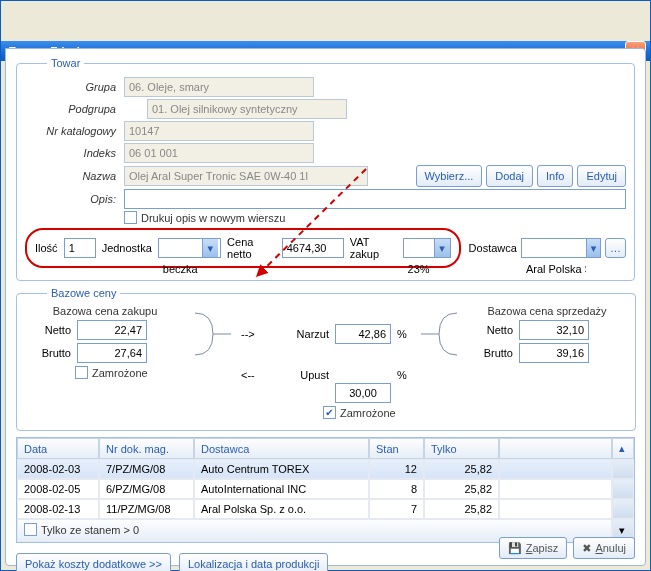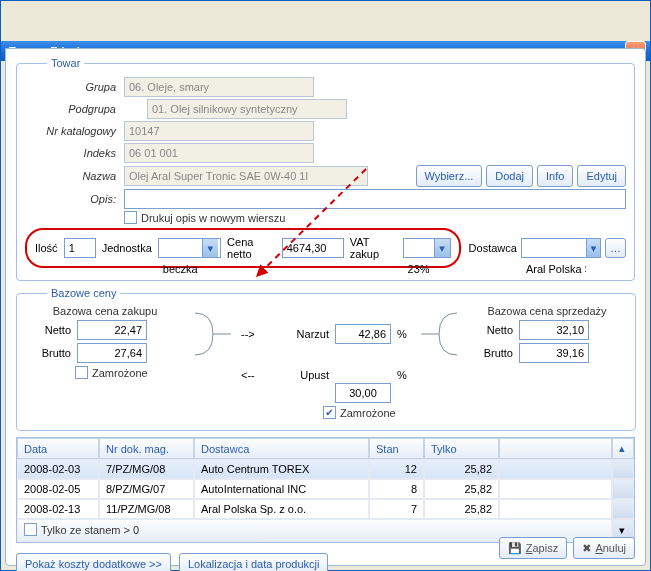--- a/index.html
+++ b/index.html
@@ -217,21 +217,21 @@
               <td>2008-02-03</td>
               <td>7/PZ/MG/08</td>
               <td>Auto Centrum TOREX</td>
               <td style="text-align: right;">12</td>
               <td style="text-align: right;">25,82</td>
               <td></td>
               <td class="scrollcol"></td>
             </tr>
             <tr>
               <td>2008-02-05</td>
-              <td>8/PZ/MG/07</td>
+              <td>6/PZ/MG/08</td>
               <td>AutoInternational INC</td>
               <td style="text-align: right;">8</td>
               <td style="text-align: right;">25,82</td>
               <td></td>
               <td class="scrollcol"></td>
             </tr>
             <tr>
               <td>2008-02-13</td>
               <td>11/PZ/MG/08</td>
               <td>Aral Polska Sp. z o.o.</td>

